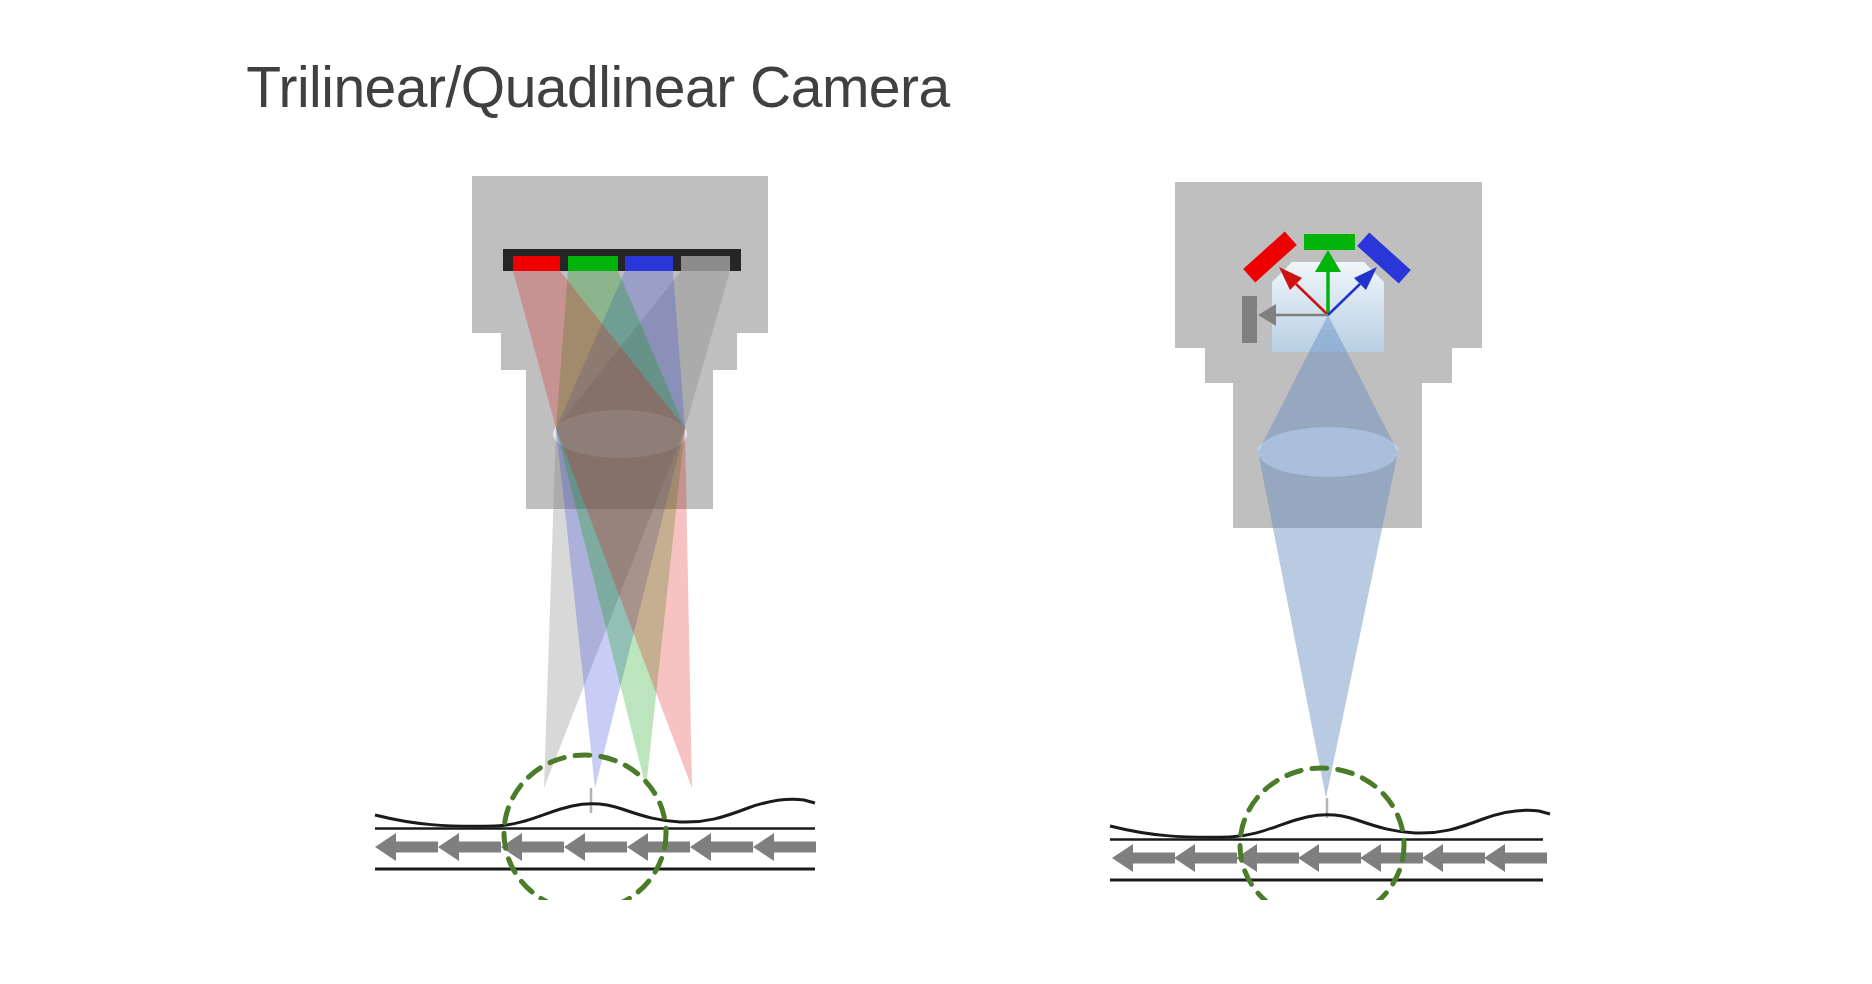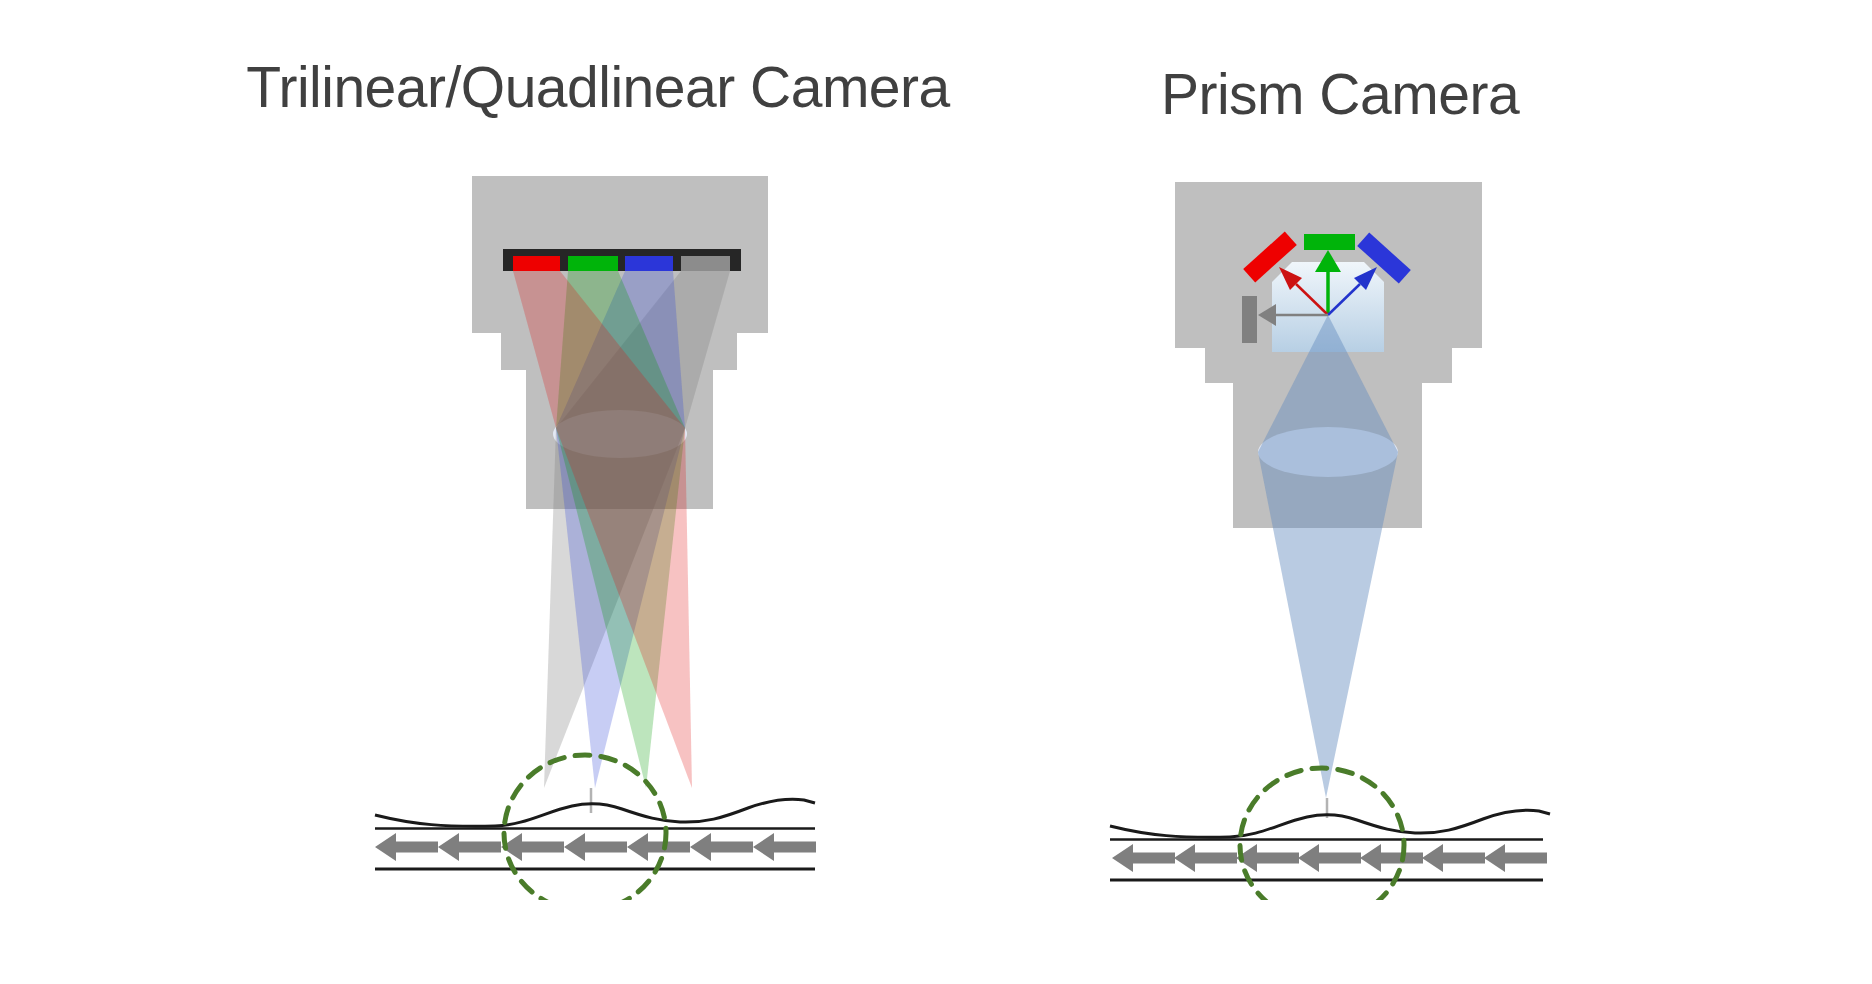--- a/index.html
+++ b/index.html
@@ -10,21 +10,20 @@
   #title-left{left:228px;top:54px;width:740px;}
   #title-right{left:1160px;top:61px;width:360px;}
   svg{position:absolute;left:0;top:0;}
 </style>
 </head>
 <body>
 
 <div id="stage">
 
   <div class="title" id="title-left">Trilinear/Quadlinear Camera</div>
-  <div class="title" id="title-right">Prism Camera</div>
 
   <svg width="1872" height="984" viewBox="0 0 1872 984">
     <defs>
       <linearGradient id="prismGrad" x1="0" y1="0" x2="0" y2="1">
         <stop offset="0" stop-color="#f0f6fb"></stop>
         <stop offset="1" stop-color="#b7cfe4"></stop>
       </linearGradient>
       <path id="convArrow" d="M0,0 L21,-14 L21,-5.5 L63,-5.5 L63,5.5 L21,5.5 L21,14 Z"></path>
       <path id="wavePath" d="M375,815 C415,825 445,827 495,826 C525,825 545,812 572,806
                C590,802 605,803 622,809 C645,817 660,821 680,822

